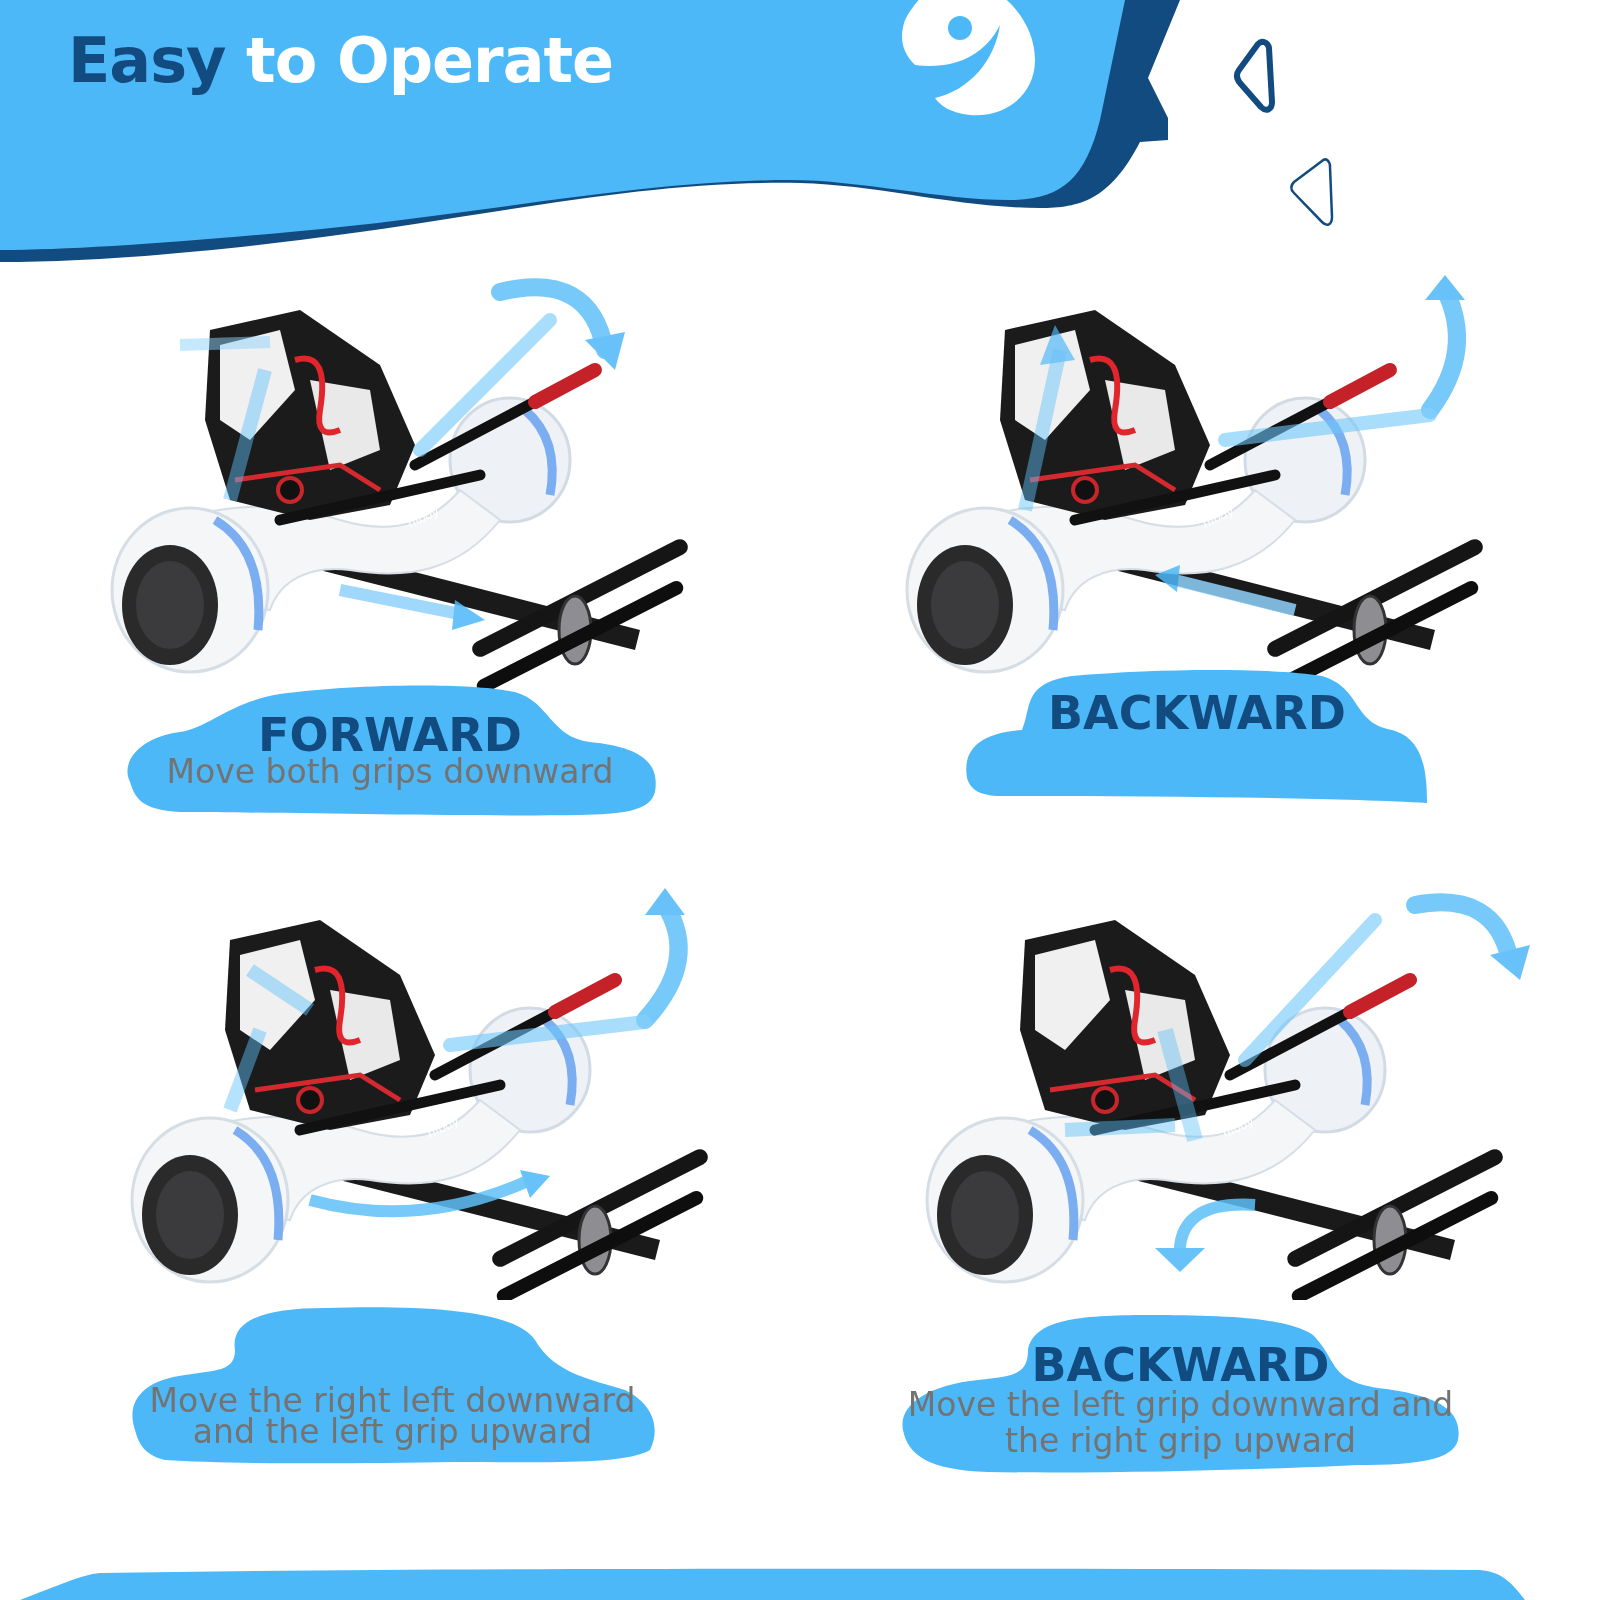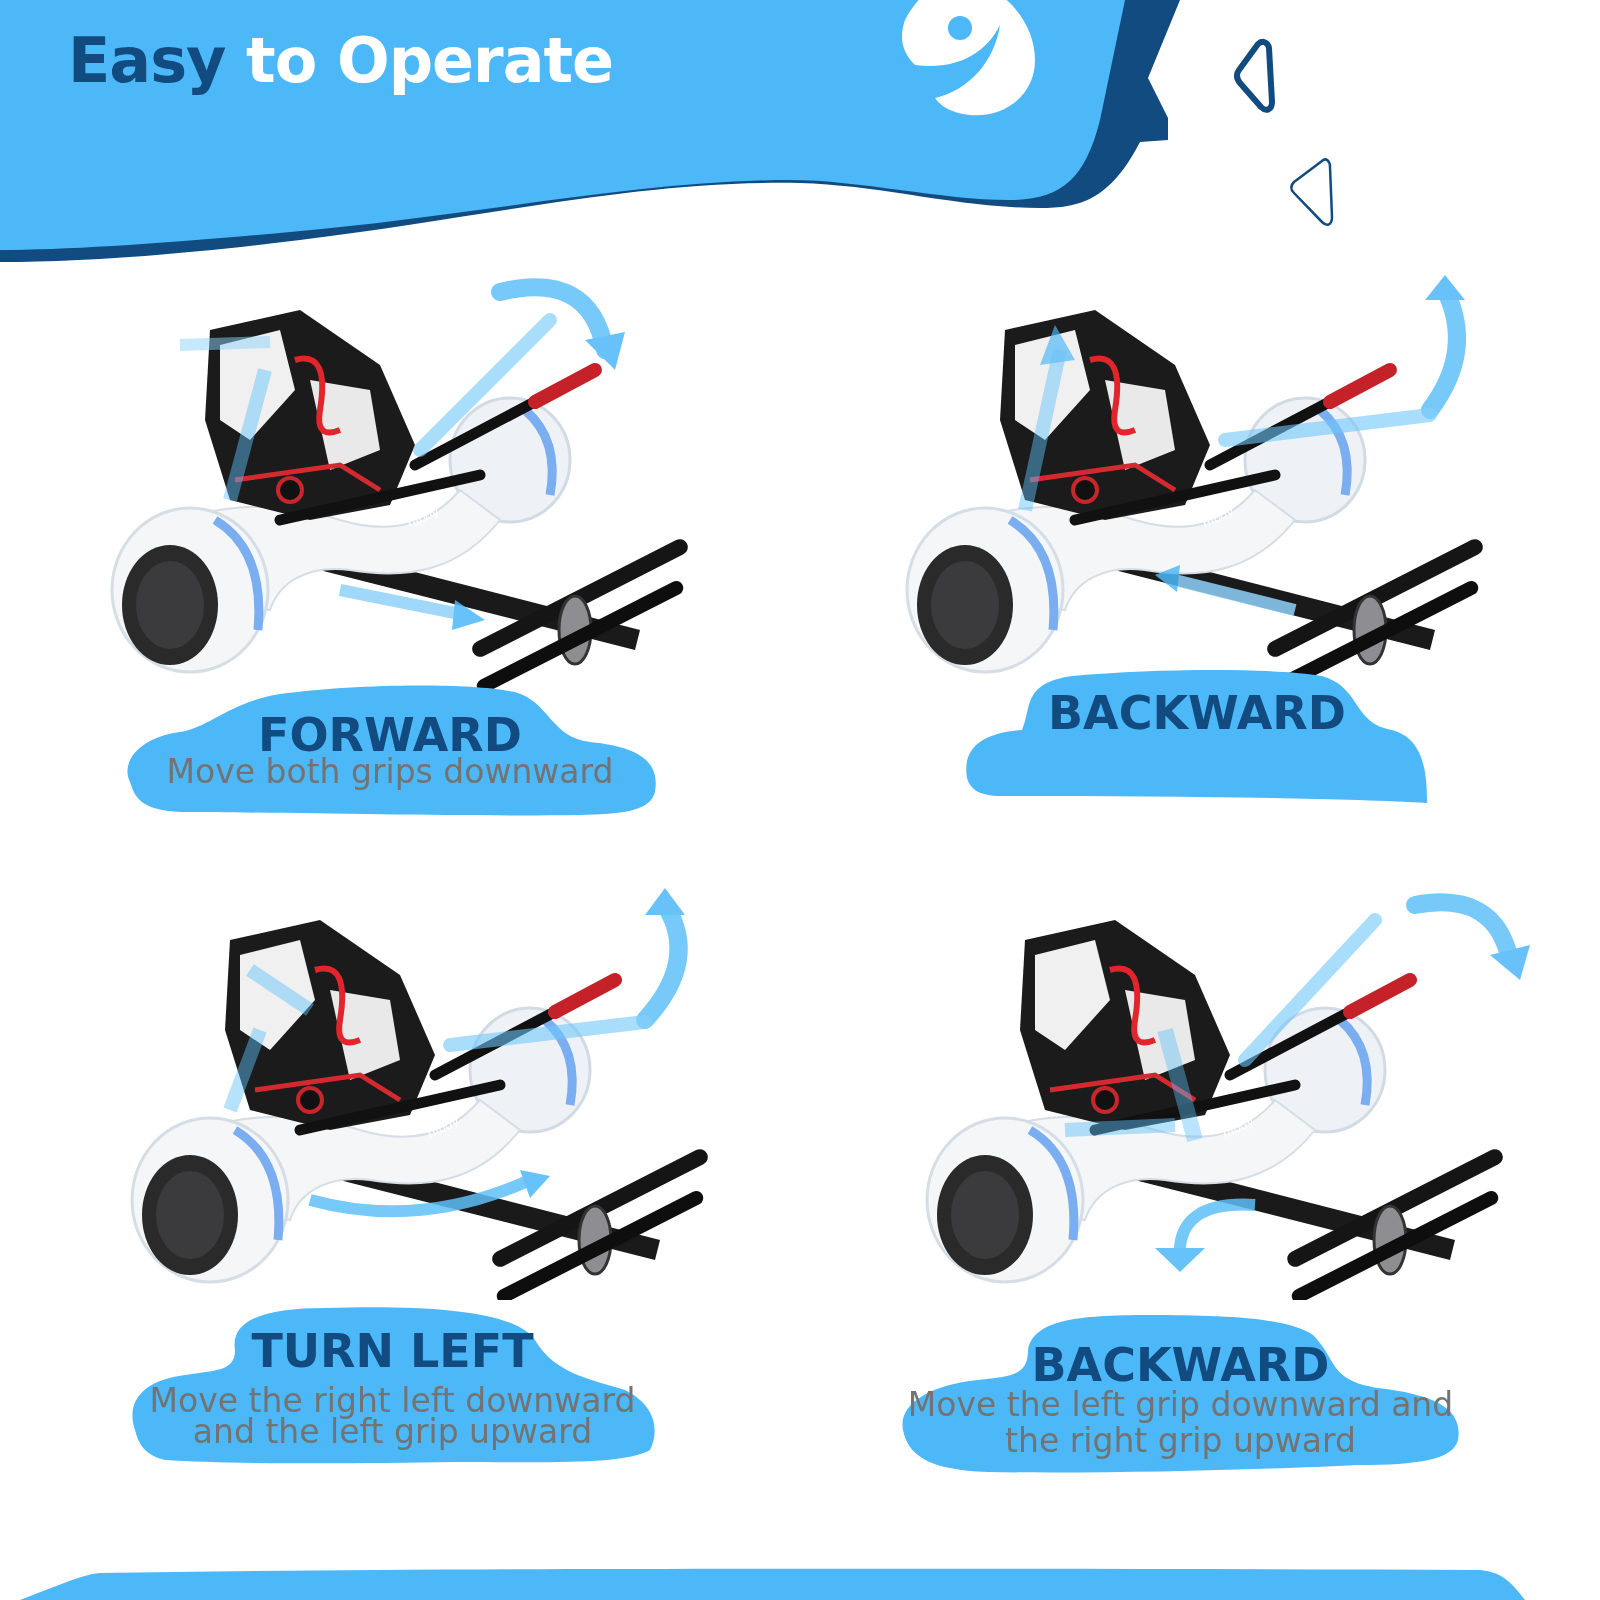--- a/index.html
+++ b/index.html
@@ -179,21 +179,20 @@
     </g>
     <g opacity="0.85">
       <path d="M210,320 Q320,350 430,300" stroke="#5ec0f8" stroke-width="12" fill="none"></path>
       <path d="M420,290 L450,296 L430,318 Z" fill="#4db8f8"></path>
     </g>
   </svg>
   <div class="bubble" style="left:25px; top:420px; width:535px; height:165px;">
     <svg width="535" height="165" viewBox="0 0 535 165">
         <path d="M10,130 C0,100 20,80 60,75 C90,70 110,72 110,50 C105,20 140,8 200,8 C300,5 390,10 410,40 C430,75 470,80 500,90 C530,105 535,130 525,150 C500,165 420,162 330,162 C220,164 100,164 40,160 C20,155 14,145 10,130 Z" fill="#4db8f8"></path>
       </svg>
-    <div class="txt head" style="top:28px;">TURN LEFT</div>
     <div class="txt sub" style="top:84px;">Move the right left downward</div>
     <div class="txt sub" style="top:115px;">and the left grip upward</div>
   </div>
 </div>
 
 <div class="panel" style="left:880px; top:880px; width:680px; height:610px;">
   <svg class="kart" style="left:0; top:0;" width="680" height="420" viewBox="0 0 650 420">
     <g>
       <ellipse cx="430" cy="190" rx="60" ry="62" fill="#eef2f6" stroke="#d2dbe4" stroke-width="3"></ellipse>
       <path d="M445,140 Q480,170 470,225" stroke="#7aaef0" stroke-width="9" fill="none"></path>

